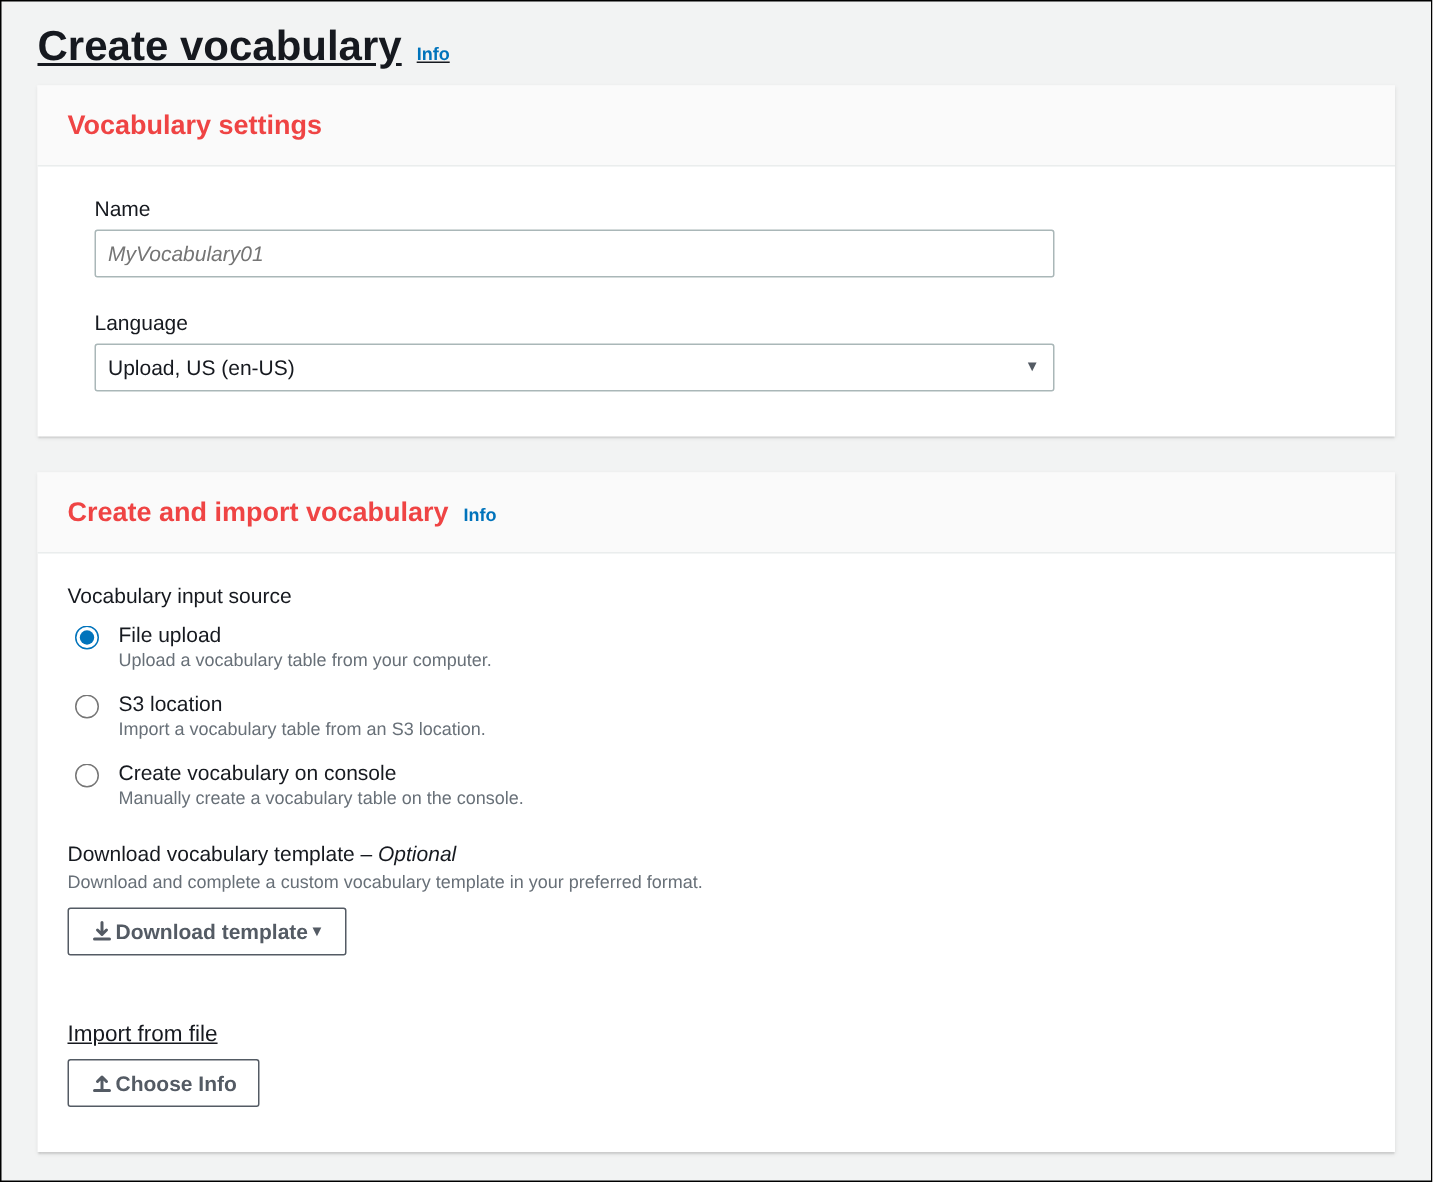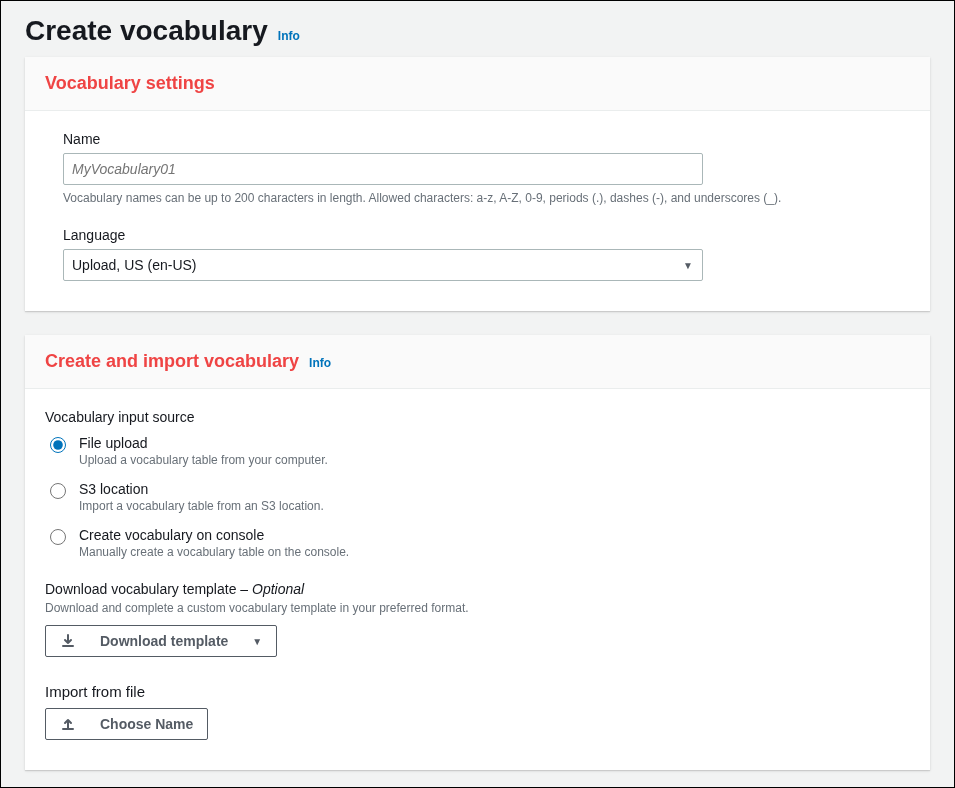--- a/index.html
+++ b/index.html
@@ -17,20 +17,21 @@
     width: 955px;
     height: 788px;
     background: #f2f3f3;
     overflow: hidden;
   }
   .page-title-row {
     display: flex;
     align-items: baseline;
     gap: 10px;
     padding: 14px 24px 10px 24px;
+    text-decoration: underline;
   }
   .page-title {
     font-size: 28px;
     font-weight: 700;
     color: #16191f;
   }
   .info-link {
     font-size: 12px;
     font-weight: 700;
     color: #0073bb;
@@ -139,21 +140,21 @@
     font-weight: 400;
   }
   .section-hint {
     font-size: 12px;
     color: #687078;
     margin-bottom: 10px;
   }
   .btn {
     display: inline-flex;
     align-items: center;
-    gap: 24px;
+    gap: 1px;
     height: 32px;
     padding: 0 14px;
     border: 1px solid #545b64;
     border-radius: 2px;
     background: #fff;
     font-size: 14px;
     font-weight: 700;
     color: #545b64;
     cursor: pointer;
   }
@@ -179,21 +180,20 @@
   </div>
 
   <div class="panel">
     <div class="panel-header">
       <span class="panel-title">Vocabulary settings</span>
     </div>
     <div class="panel-body">
       <div class="field-group">
         <div class="field-label">Name</div>
         <input type="text" class="text-input" placeholder="MyVocabulary01" style="">
-        <div class="hint">Vocabulary names can be up to 200 characters in length. Allowed characters: a-z, A-Z, 0-9, periods (.), dashes (-), and underscores (_).</div>
       </div>
       <div class="field-group" style="margin-bottom:0;">
         <div class="field-label">Language</div>
         <div class="select-wrap">
           <div class="select-box">
             <span>Upload, US (en-US)</span>
           </div>
           <span class="select-caret">▼</span>
         </div>
       </div>
@@ -237,27 +237,27 @@
       <button class="btn">
         <span class="icon">
           <svg viewBox="0 0 16 16" width="16" height="16" fill="none" stroke="#545b64" stroke-width="2">
             <path d="M8 2v8M5 7l3 3 3-3M3 13h10" stroke-linecap="round" stroke-linejoin="round"></path>
           </svg>
         </span>
         <span>Download template</span>
         <span class="caret">▼</span>
       </button>
 
-      <div class="section-subhead" style="margin-top:26px; font-size:15px;">Import from file</div>
+      <div class="section-subhead" style="margin-top:44px; font-size:15px;text-decoration:underline;">Import from file</div>
       <div style="margin-top:8px;">
         <button class="btn">
           <span class="icon">
             <svg viewBox="0 0 16 16" width="16" height="16" fill="none" stroke="#545b64" stroke-width="2">
               <path d="M8 12V4M5 7l3-3 3 3M3 13h10" stroke-linecap="round" stroke-linejoin="round"></path>
             </svg>
           </span>
-          <span>Choose Name</span>
+          <span>Choose Info</span>
         </button>
       </div>
     </div>
   </div>
 
 </div>
 
 </body></html>

